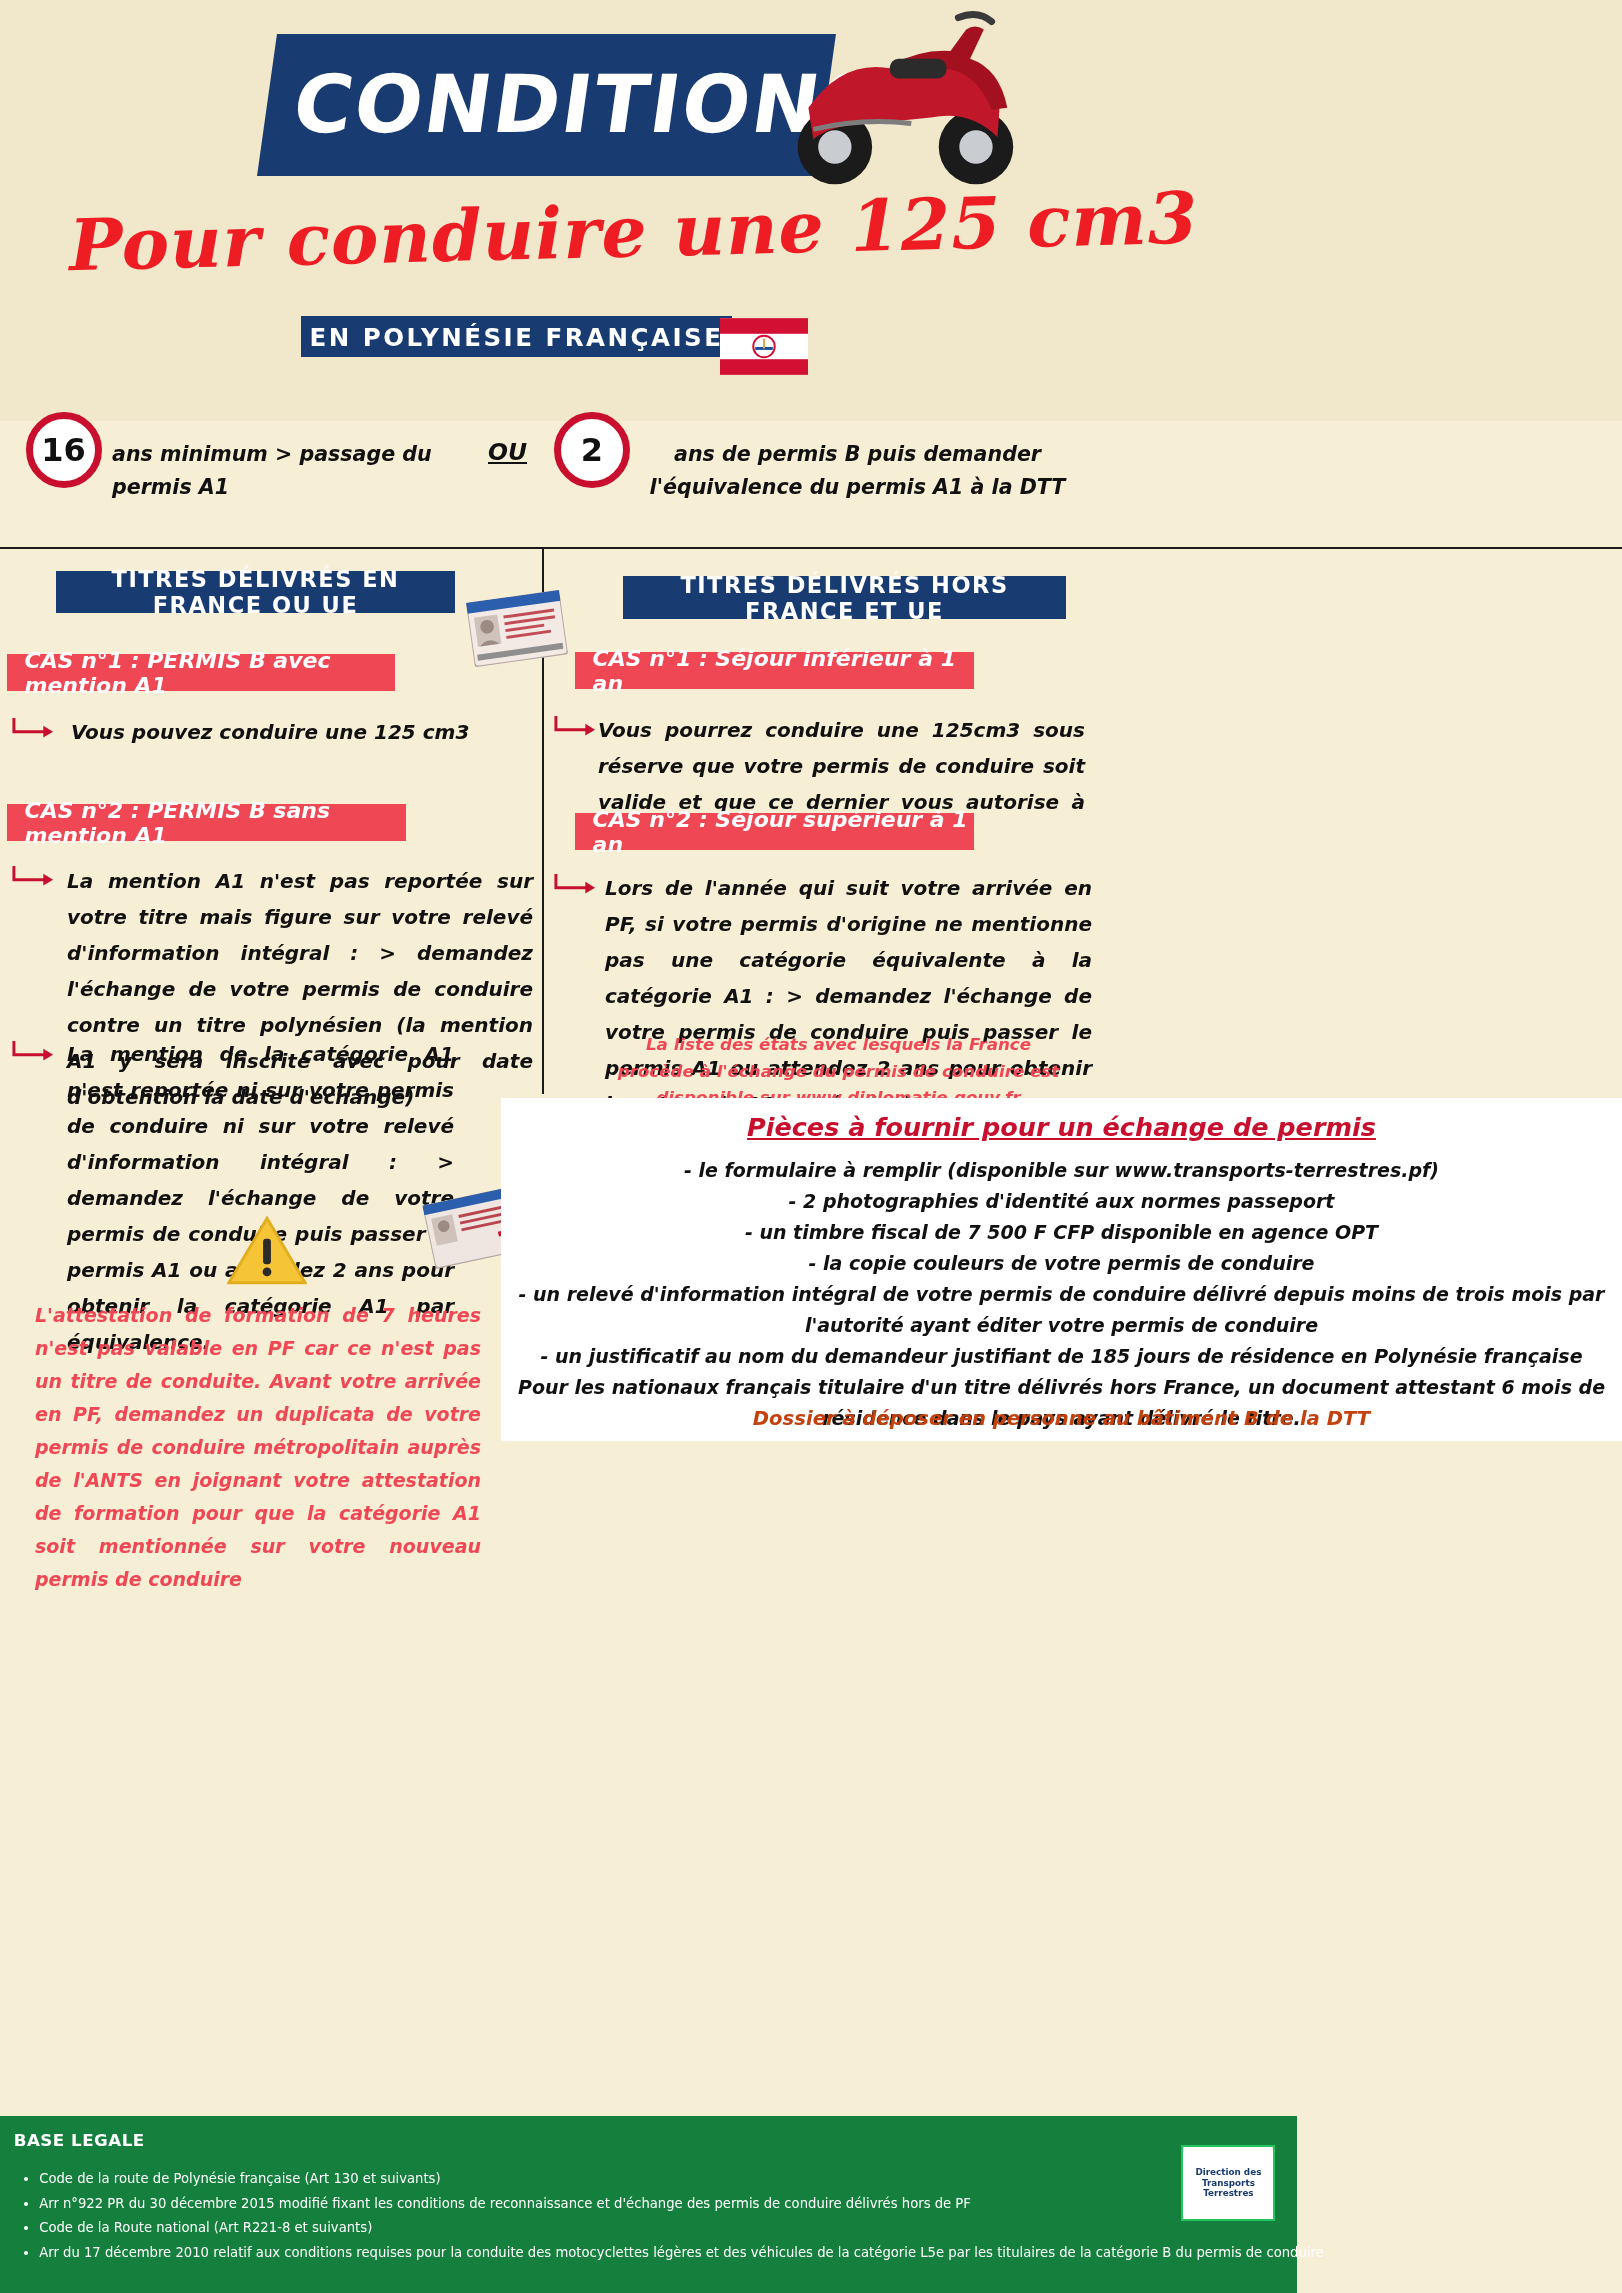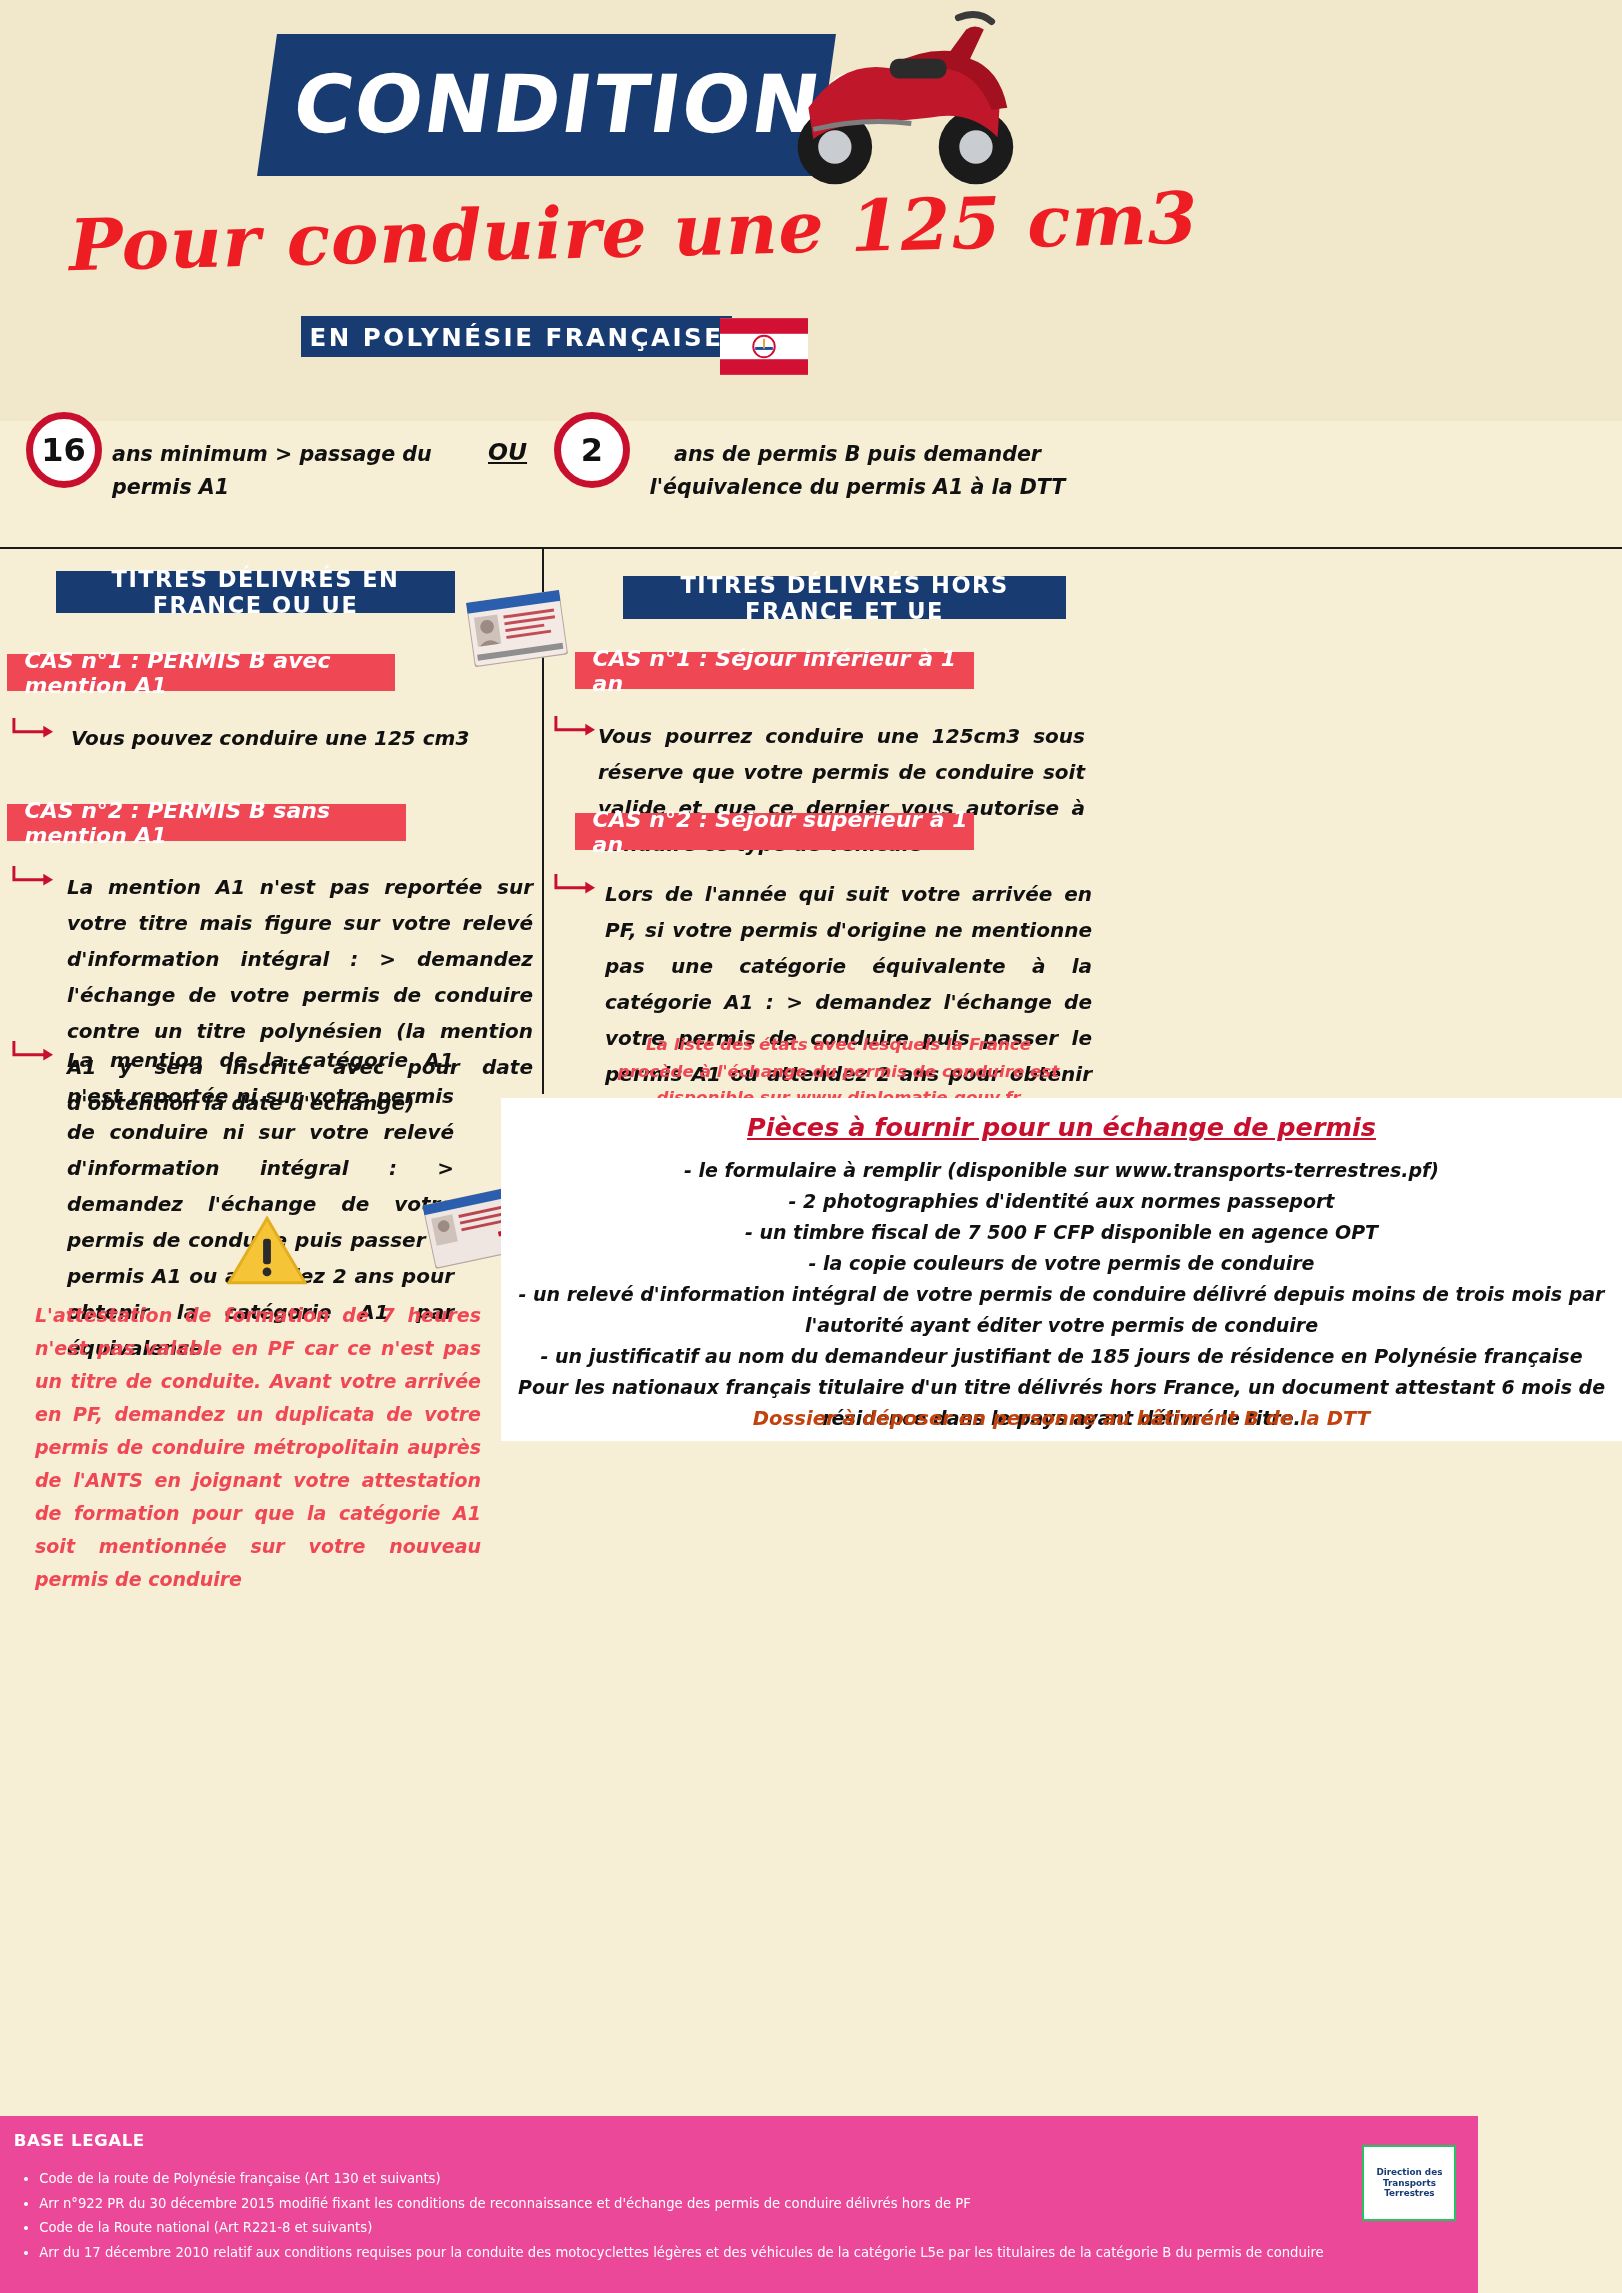--- a/index.html
+++ b/index.html
@@ -201,21 +201,20 @@
 
   .body-text {
     position: absolute;
     color: #111;
     font-family: "DejaVu Sans", sans-serif;
     font-style: italic;
     font-weight: bold;
     font-size: 20px;
     line-height: 36px;
     text-align: justify;
-    margin-top: 6px;
   }
   #txt-l1 { left: 71px; top: 714px; width: 412px; }
   #txt-l2 { left: 67px; top: 863px; width: 466px; }
   #txt-l3 { left: 67px; top: 1036px; width: 387px; }
   #txt-r1 { left: 598px; top: 712px; width: 487px; }
   #txt-r2 { left: 605px; top: 870px; width: 487px; }
 
   .note-red-small {
     position: absolute;
     left: 608px; top: 1031px;
@@ -290,22 +289,22 @@
     font-family: "DejaVu Sans", sans-serif;
     font-style: italic;
     font-weight: bold;
     font-size: 19.6px;
   }
 
   
   .footer {
     position: absolute;
     left: 0; bottom: 0;
-    width: 1478px; height: 178px;
-    background: #ec4899;
+    width: 1297px; height: 178px;
+    background: #15803d;
     color: #fff;
   }
   .footer-title {
     position: absolute;
     left: 13.7px; top: 13.7px;
     font-family: "DejaVu Sans", sans-serif;
     font-weight: bold;
     font-size: 16.7px;
     letter-spacing: 0.5px;
   }

